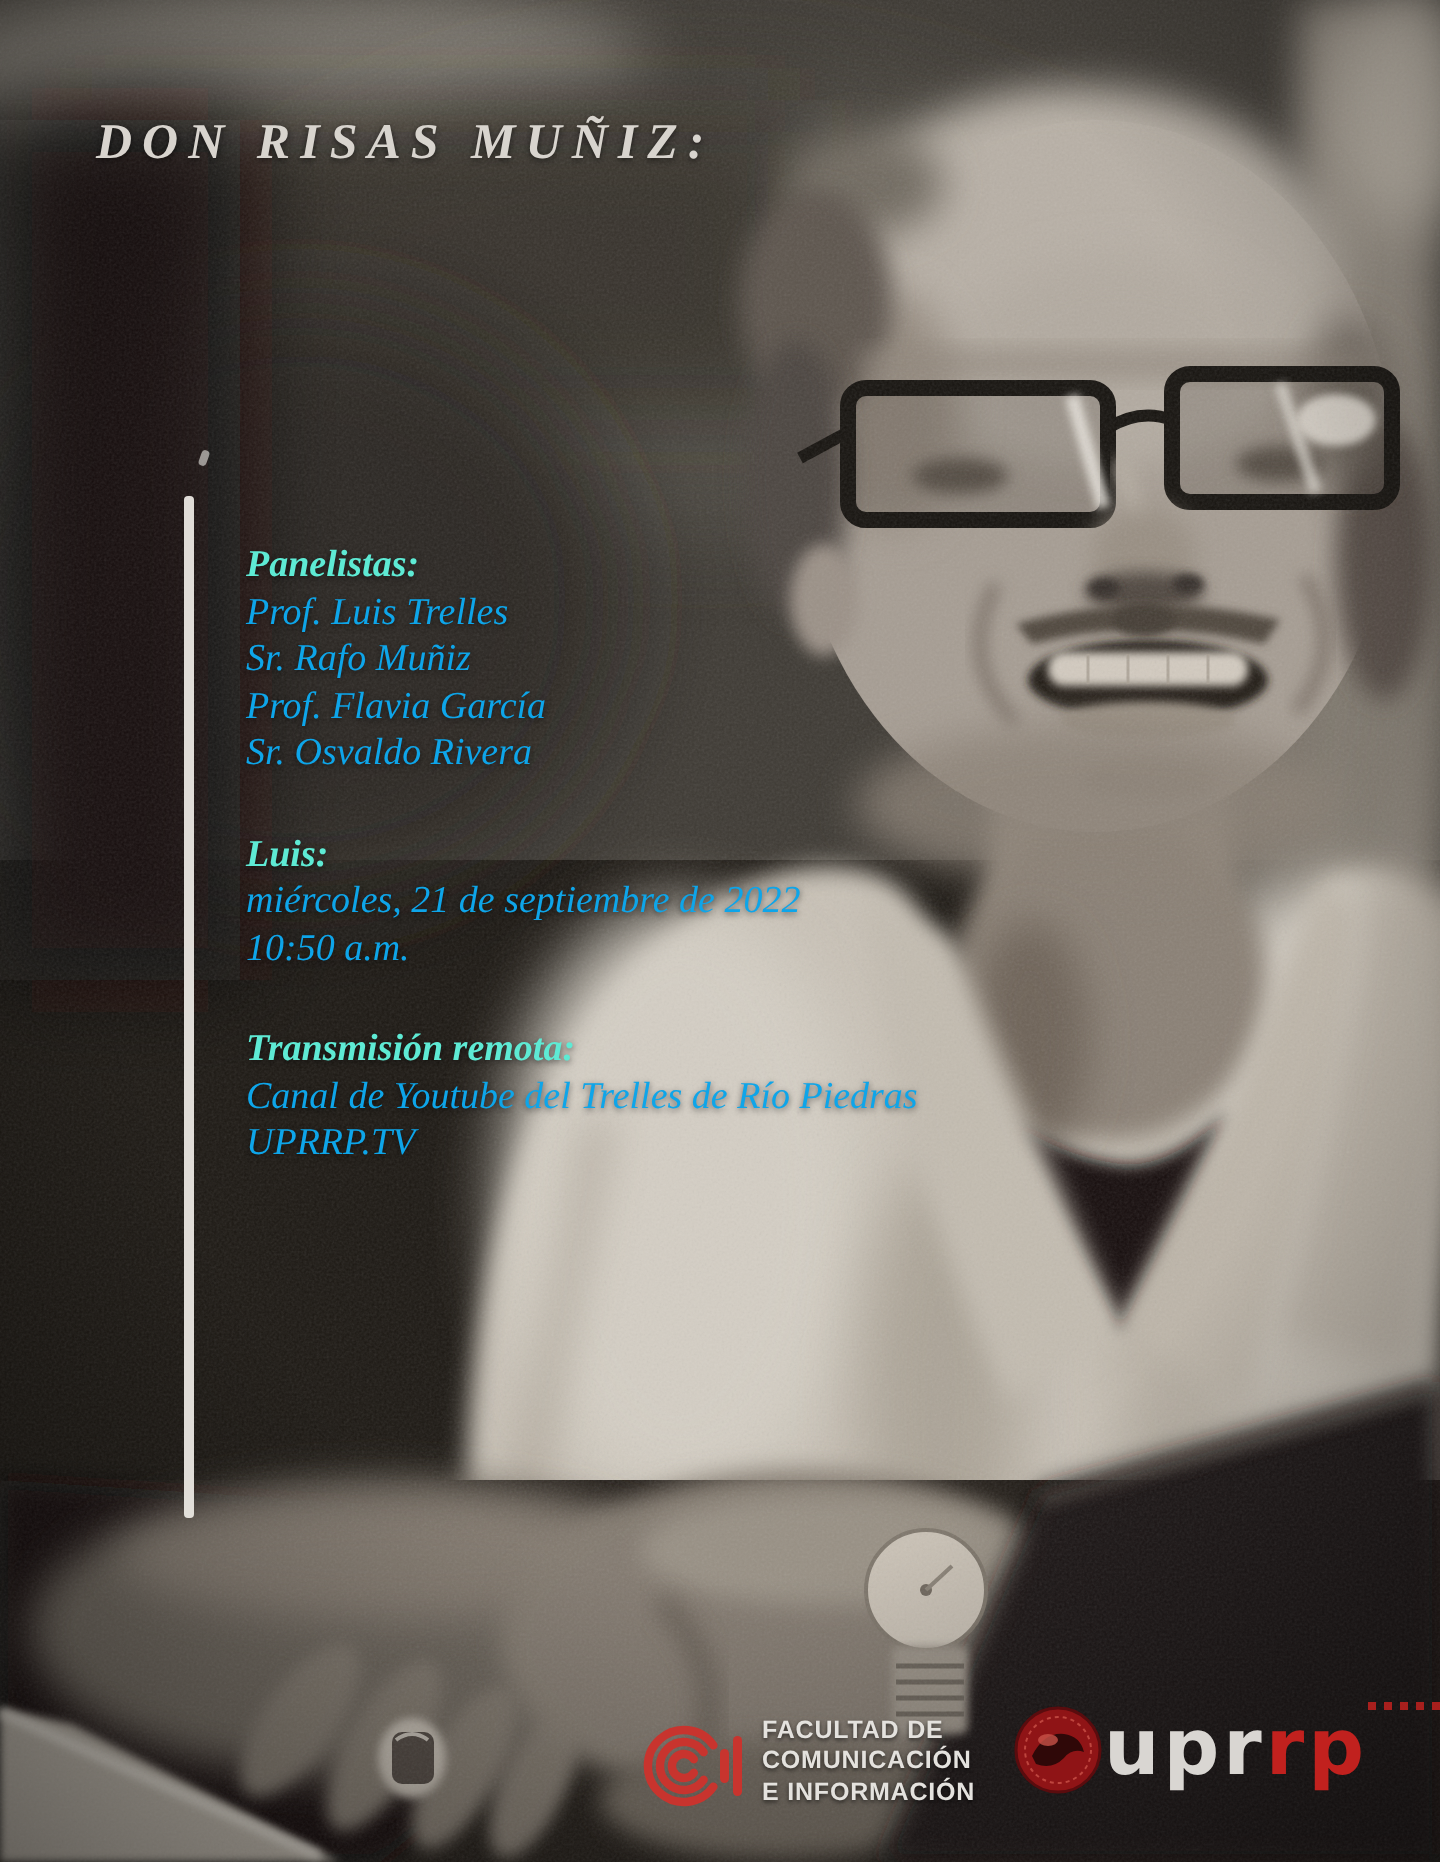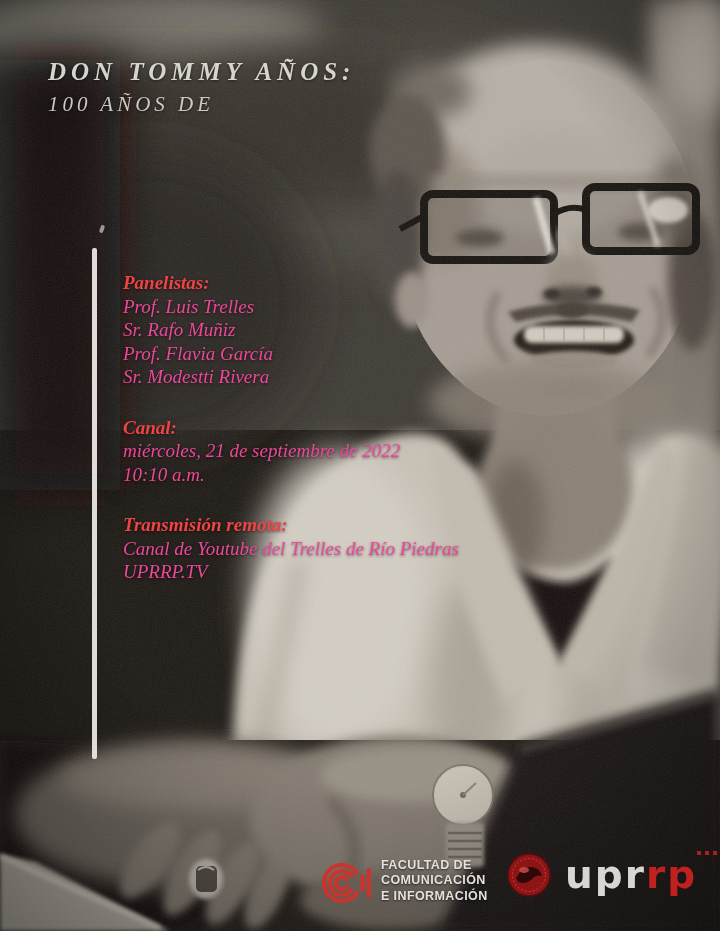--- a/index.html
+++ b/index.html
@@ -20,32 +20,32 @@
     text-shadow:0 1px 3px rgba(0,0,0,.55);}
   .title .t1{font-weight:bold;font-size:25px;letter-spacing:5px;
     line-height:31px;color:#d8d4ce;margin-bottom:3px;white-space:nowrap;}
   .title .t2{font-size:21px;letter-spacing:4px;line-height:29.5px;
     color:#cdc9c3;white-space:nowrap;}
 
   
   .info{position:absolute;left:123px;top:271px;font-style:italic;
     font-size:19px;line-height:23.5px;text-shadow:0 1px 3px rgba(0,0,0,.55);}
   .sec{margin-bottom:27px;}
-  .sec .h{font-weight:bold;color:#ef4444;white-space:nowrap;}
-  .sec .l{color:#ec4899;white-space:nowrap;}
+  .sec .h{font-weight:bold;color:#5eead4;white-space:nowrap;}
+  .sec .l{color:#0ea5e9;white-space:nowrap;}
 
   
   .fci{position:absolute;left:318px;top:853px;display:flex;align-items:center;}
   .fci-icon{width:54px;height:56px;flex:0 0 auto;}
   .fci-text{margin-left:9px;font-family:"Liberation Sans",sans-serif;
     font-weight:bold;font-size:12.5px;line-height:15.5px;letter-spacing:.4px;
     color:#e4e2de;text-shadow:0 1px 2px rgba(0,0,0,.6);}
   .upr{position:absolute;left:506px;top:852px;display:flex;align-items:center;}
   .seal{width:46px;height:46px;flex:0 0 auto;}
-  .wordmark{margin-left:13px;font-family:"DejaVu Sans",sans-serif;
+  .wordmark{font-family:"DejaVu Sans",sans-serif;
     font-weight:bold;font-size:39px;line-height:1;letter-spacing:2px;
     position:relative;top:-1px;white-space:nowrap;}
   .wm-white{color:#d9d6d2;}
   .wm-red{color:#c1211e;}
   .microtext{position:absolute;left:132px;top:-4px;width:56px;height:4px;
     background:repeating-linear-gradient(90deg,#c1211e 0 4px,transparent 4px 8px);
     opacity:.85;}
 </style>
 </head>
 <body>
@@ -195,38 +195,37 @@
     </g>
 
     <rect width="720" height="931" filter="url(#grain)" opacity="0.13"></rect>
     <rect width="720" height="931" fill="url(#vig)"></rect>
   </svg>
 
   <div class="vline"></div>
   <div class="tick"></div>
 
   <div class="title">
-    <div class="t1">DON TOMMY AÑOS:</div>
-    <div class="t2">100 AÑOS DE</div>
+    <div class="t1">DON RISAS MUÑIZ:</div>
   </div>
 
   <div class="info">
     <div class="sec">
       <div class="h">Panelistas:</div>
       <div class="l">Prof. Luis Trelles</div>
       <div class="l">Sr. Rafo Muñiz</div>
       <div class="l">Prof. Flavia García</div>
-      <div class="l">Sr. Modestti Rivera</div>
-    </div>
-    <div class="sec">
-    </div>
-    <div class="sec">
-      <div class="h">Canal:</div>
+      <div class="l">Sr. Osvaldo Rivera</div>
+    </div>
+    <div class="sec">
+    </div>
+    <div class="sec">
+      <div class="h">Luis:</div>
       <div class="l">miércoles, 21 de septiembre de 2022</div>
-      <div class="l">10:10 a.m.</div>
+      <div class="l">10:50 a.m.</div>
     </div>
     <div class="sec">
       <div class="h">Transmisión remota:</div>
       <div class="l">Canal de Youtube del Trelles de Río Piedras</div>
       <div class="l">UPRRP.TV</div>
     </div>
   </div>
 
   <div class="fci">
     <svg class="fci-icon" viewBox="0 0 54 56" aria-hidden="true">

